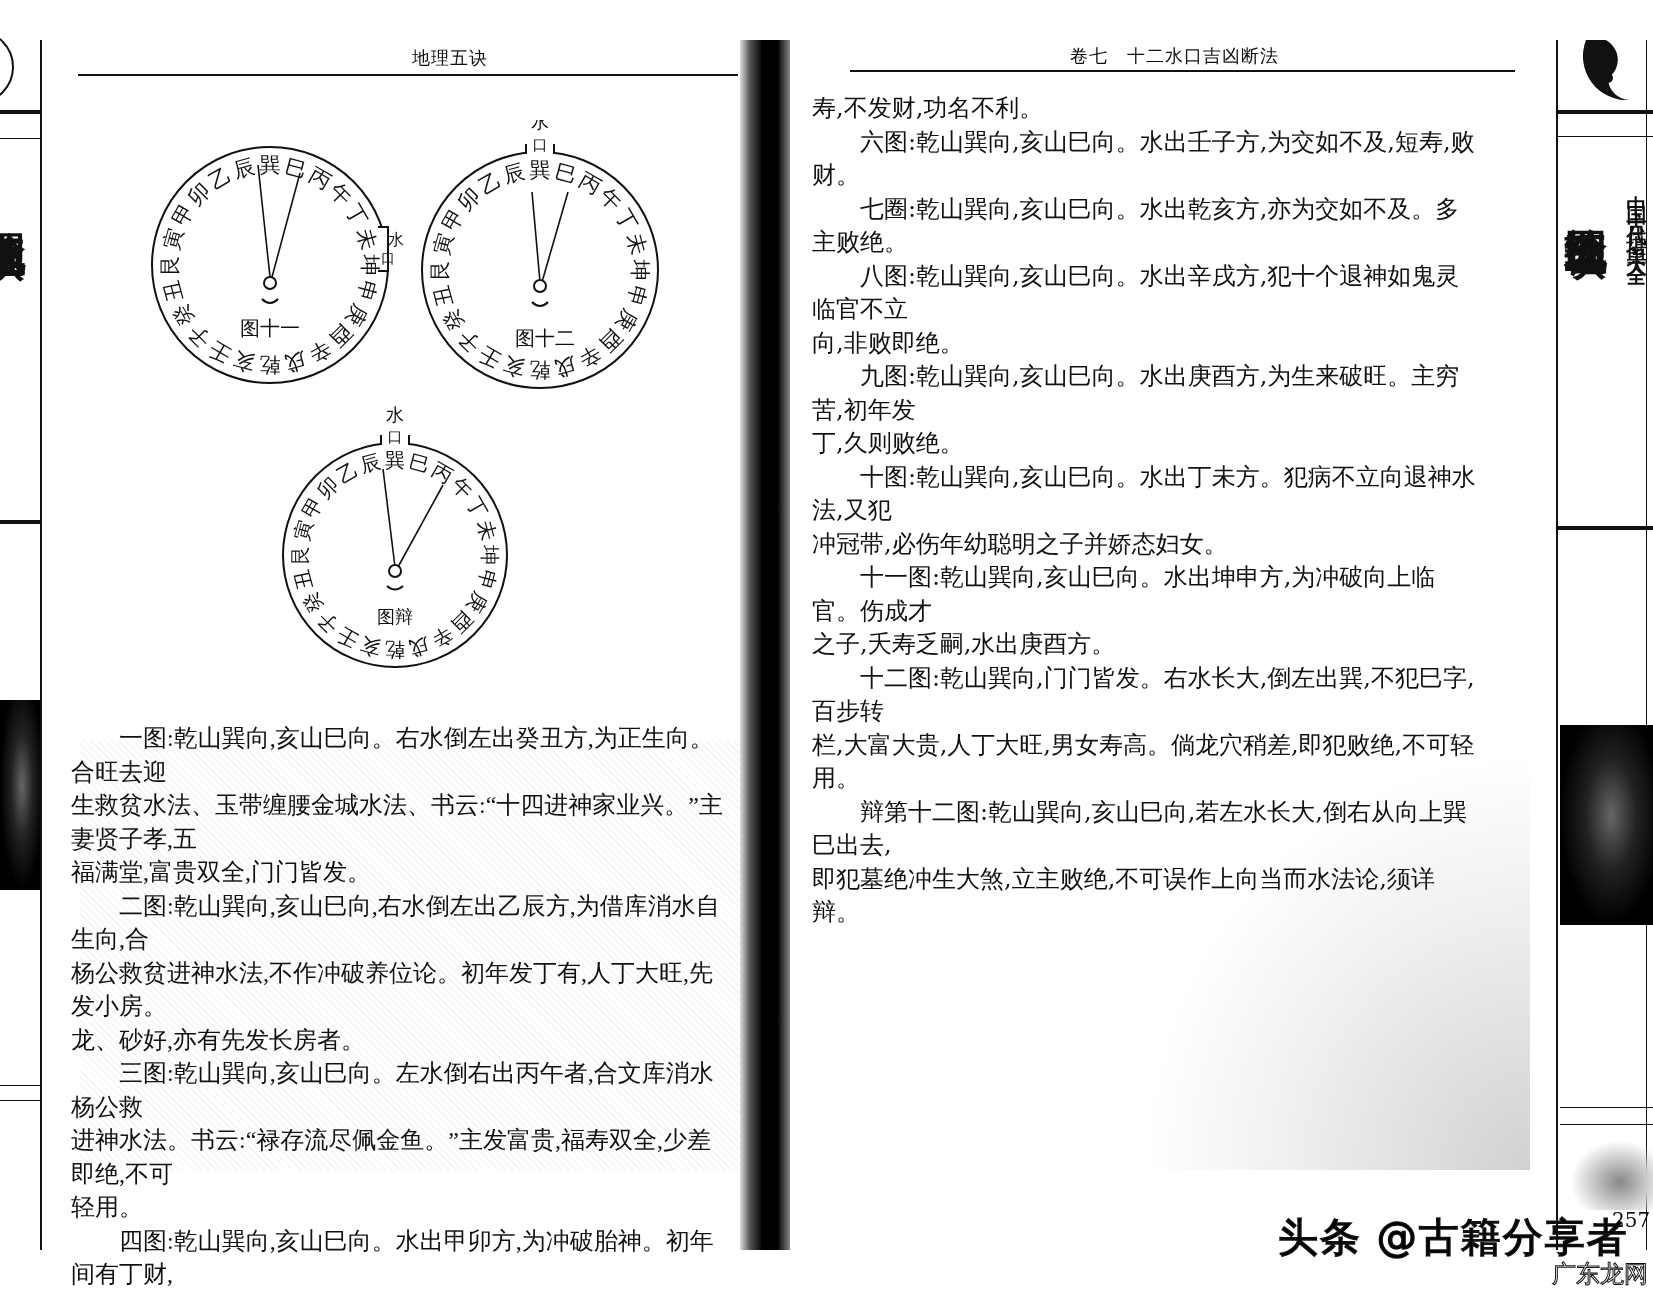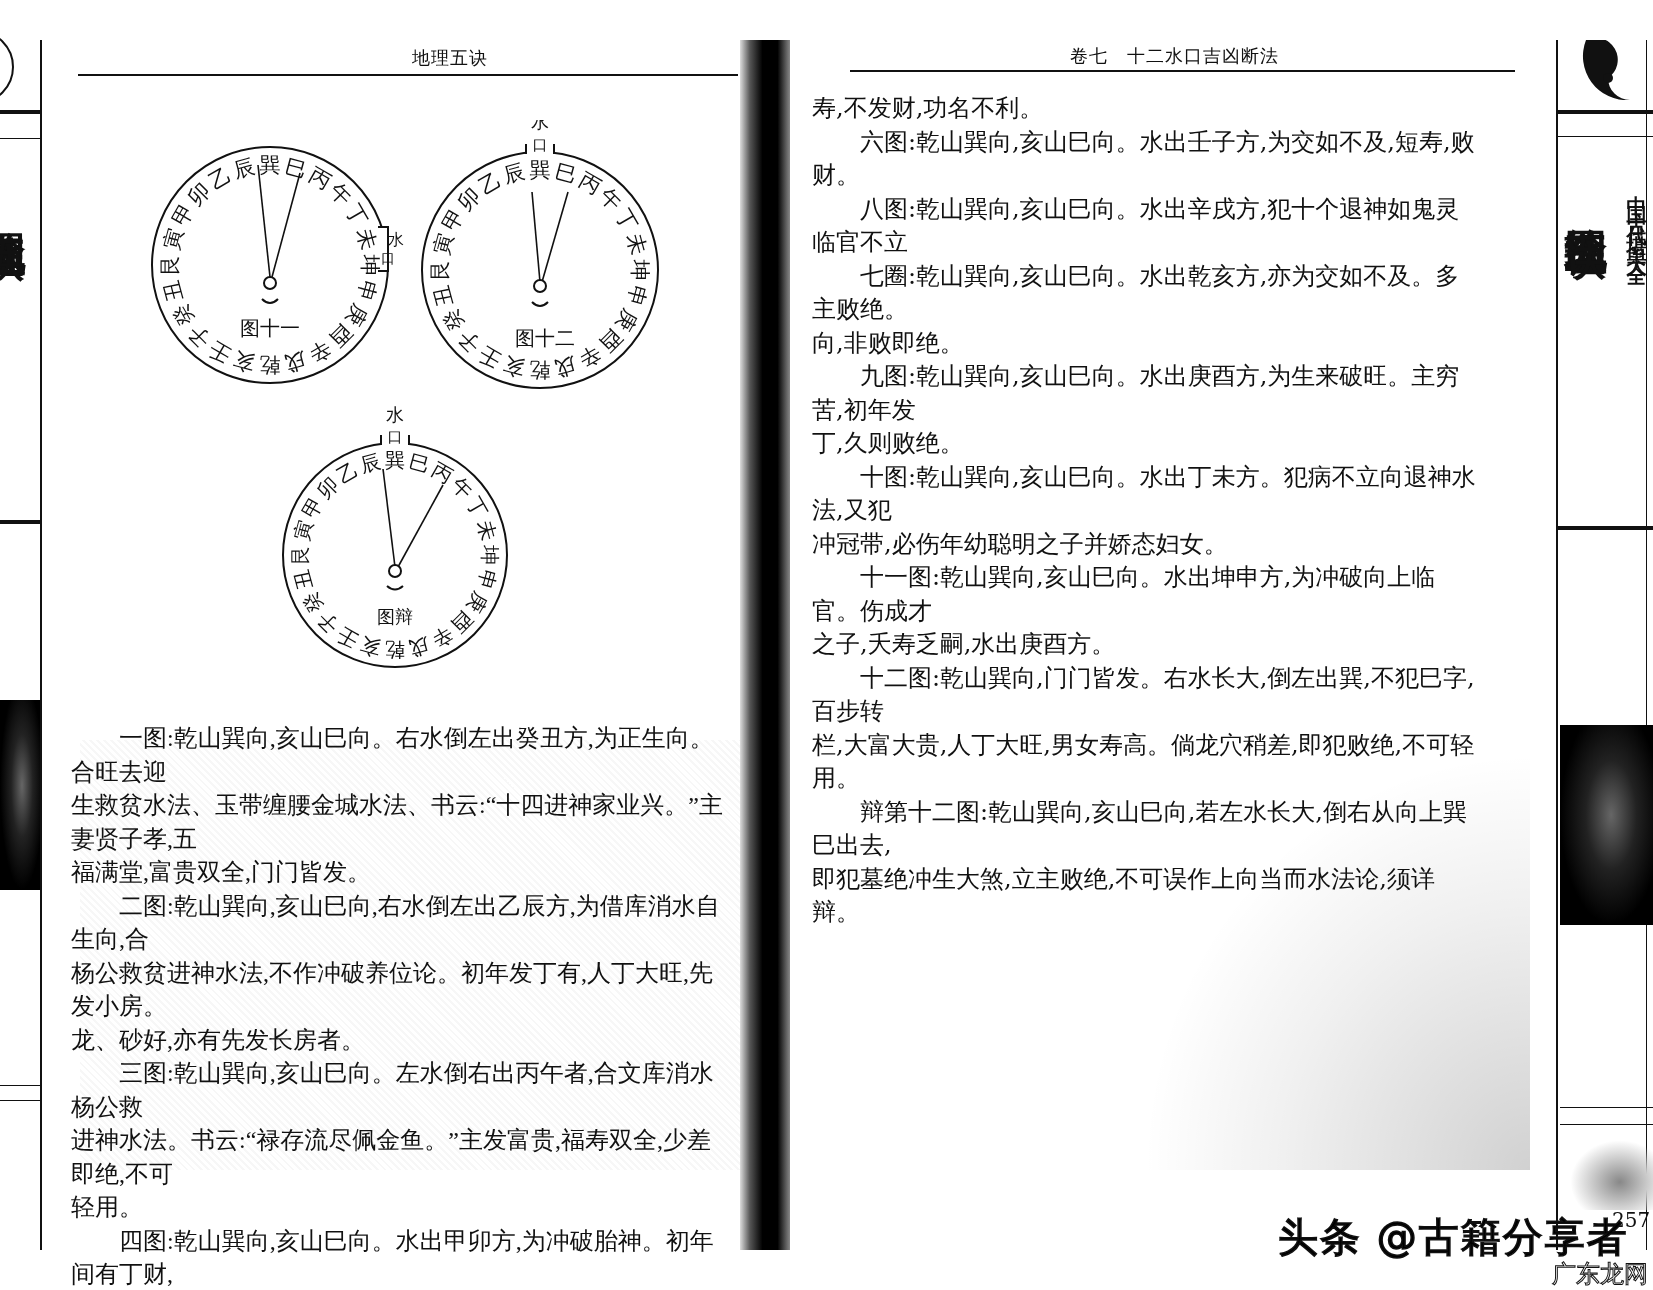--- a/index.html
+++ b/index.html
@@ -218,22 +218,22 @@
   </div>
 
 <div class="gutter"></div>
 
 <div class="running-head" style="left:1070px; top:44px;">卷七　十二水口吉凶断法</div>
 <div class="head-rule" style="left:850px; top:70px; width:665px;"></div>
 
 <div class="body-text" id="right-body" style="left: 812px; top: 92px; width: 670px;">
     <p class="cont">寿,不发财,功名不利。</p>
     <p>六图:乾山巽向,亥山巳向。水出壬子方,为交如不及,短寿,败财。</p>
+    <p>七圈:乾山巽向,亥山巳向。水出乾亥方,亦为交如不及。多主败绝。</p>
     <p>八图:乾山巽向,亥山巳向。水出辛戌方,犯十个退神如鬼灵临官不立</p>
-    <p>七圈:乾山巽向,亥山巳向。水出乾亥方,亦为交如不及。多主败绝。</p>
     <p class="cont">向,非败即绝。</p>
     <p>九图:乾山巽向,亥山巳向。水出庚酉方,为生来破旺。主穷苦,初年发</p>
     <p class="cont">丁,久则败绝。</p>
     <p>十图:乾山巽向,亥山巳向。水出丁未方。犯病不立向退神水法,又犯</p>
     <p class="cont">冲冠带,必伤年幼聪明之子并娇态妇女。</p>
     <p>十一图:乾山巽向,亥山巳向。水出坤申方,为冲破向上临官。伤成才</p>
     <p class="cont">之子,夭寿乏嗣,水出庚酉方。</p>
     <p>十二图:乾山巽向,门门皆发。右水长大,倒左出巽,不犯巳字,百步转</p>
     <p class="cont">栏,大富大贵,人丁大旺,男女寿高。倘龙穴稍差,即犯败绝,不可轻用。</p>
     <p>辩第十二图:乾山巽向,亥山巳向,若左水长大,倒右从向上巽巳出去,</p>

